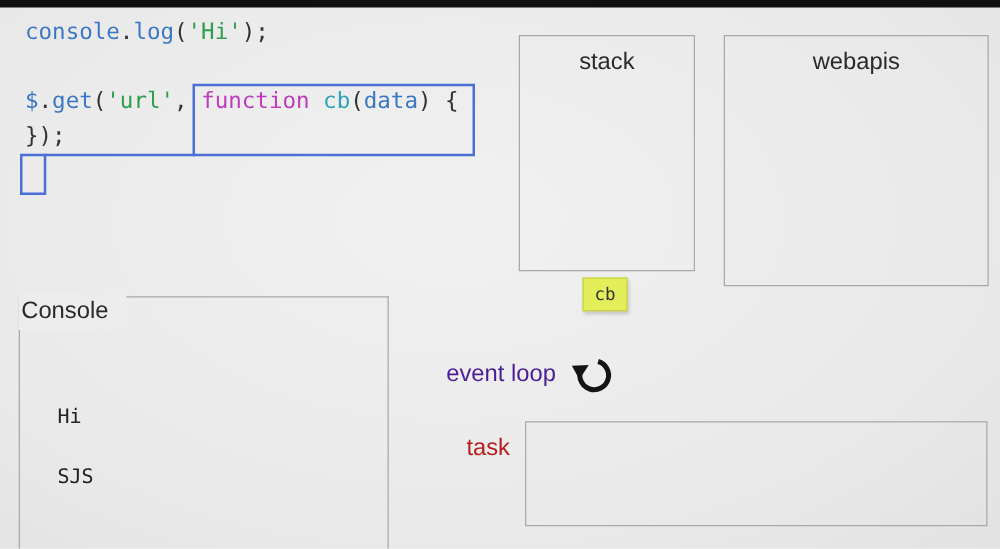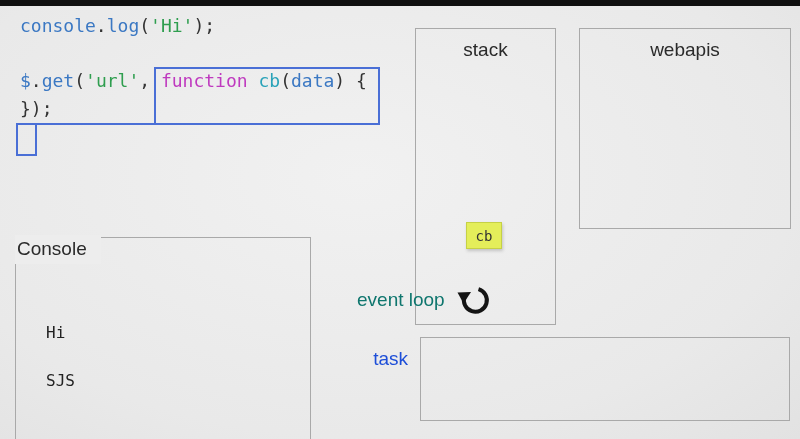--- a/index.html
+++ b/index.html
@@ -35,21 +35,21 @@
   .hl-big{position:absolute;left:154px;top:67px;width:226px;height:58px;
           border:2px solid var(--highlight-border);}
   .hl-line{position:absolute;left:35px;top:123px;width:121px;height:0;
            border-top:2px solid var(--highlight-border);}
   .hl-small{position:absolute;left:16px;top:123px;width:21px;height:33px;
             border:2px solid var(--highlight-border);}
 
   
   .panel{position:absolute;border:1px solid var(--box-border);}
   .panel-label{text-align:center;padding-top:10px;font-size:19px;color:#2a2a2a;}
-  .stack-box{left:415px;top:28px;width:141px;height:297px;}
+  .stack-box{left:415px;top:28px;width:141px;height:189px;}
   .webapis-box{left:579px;top:28px;width:212px;height:201px;}
 
   .cb-note{position:absolute;left:50px;top:193px;width:36px;height:27px;
            background:var(--note-yellow);border:1px solid #c6d145;
            box-shadow:1px 2px 3px rgba(0,0,0,0.18);
            display:flex;align-items:center;justify-content:center;
            font-family:"DejaVu Sans Mono", monospace;font-size:14px;color:#333;}
 
   
   .console-box{position:absolute;left:15px;top:237px;width:296px;height:202px;
@@ -57,25 +57,25 @@
                border-left:1px solid var(--box-border);
                border-right:1px solid var(--box-border);}
   .console-label{position:absolute;top:-3px;left:-1px;background:#ededed;
                  padding:3px 14px 4px 2px;font-size:19px;color:#2a2a2a;}
   .console-entries{position:absolute;left:30px;top:56px;}
   .console-entry{font-family:"DejaVu Sans Mono", monospace;font-size:16px;color:#222;
                  margin-bottom:16px;margin-top:29px;}
 
   
   .event-loop{position:absolute;left:357px;top:282px;display:flex;align-items:center;
-              gap:10px;font-size:19px;color:#0f766e;}
+              gap:10px;font-size:19px;color:#4c1d95;}
 
   
   .task-queue-label{position:absolute;left:338px;top:347px;width:70px;text-align:right;
-                    font-size:19px;line-height:23px;color:#1d4ed8;}
+                    font-size:19px;line-height:23px;color:#b91c1c;}
   .task-queue-box{position:absolute;left:420px;top:337px;width:370px;height:84px;
                   border:1px solid var(--box-border);}
 </style>
 </head>
 <body>
 
 <div class="screen">
 
   <div class="top-bar"></div>
 

